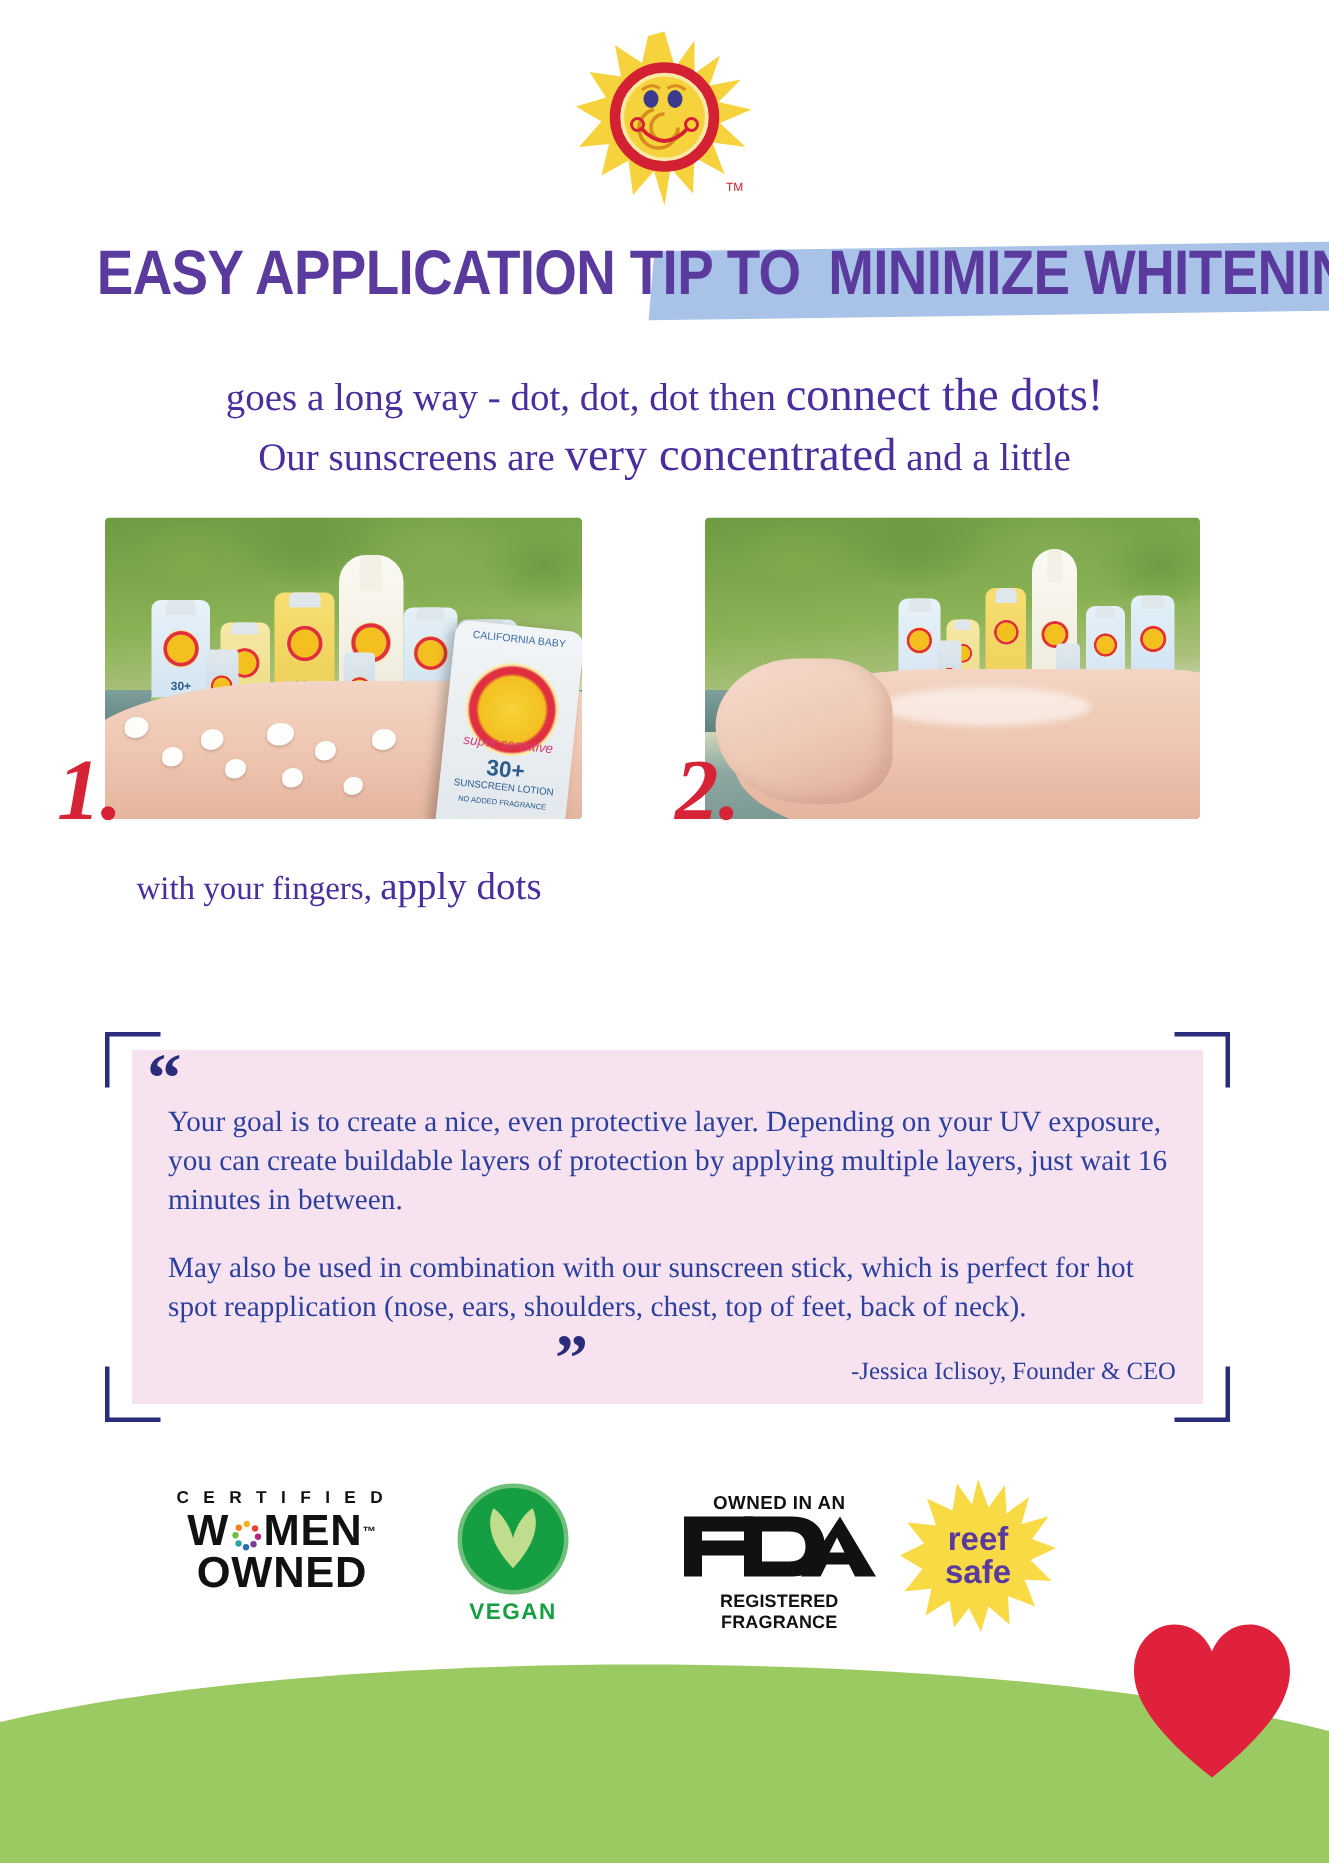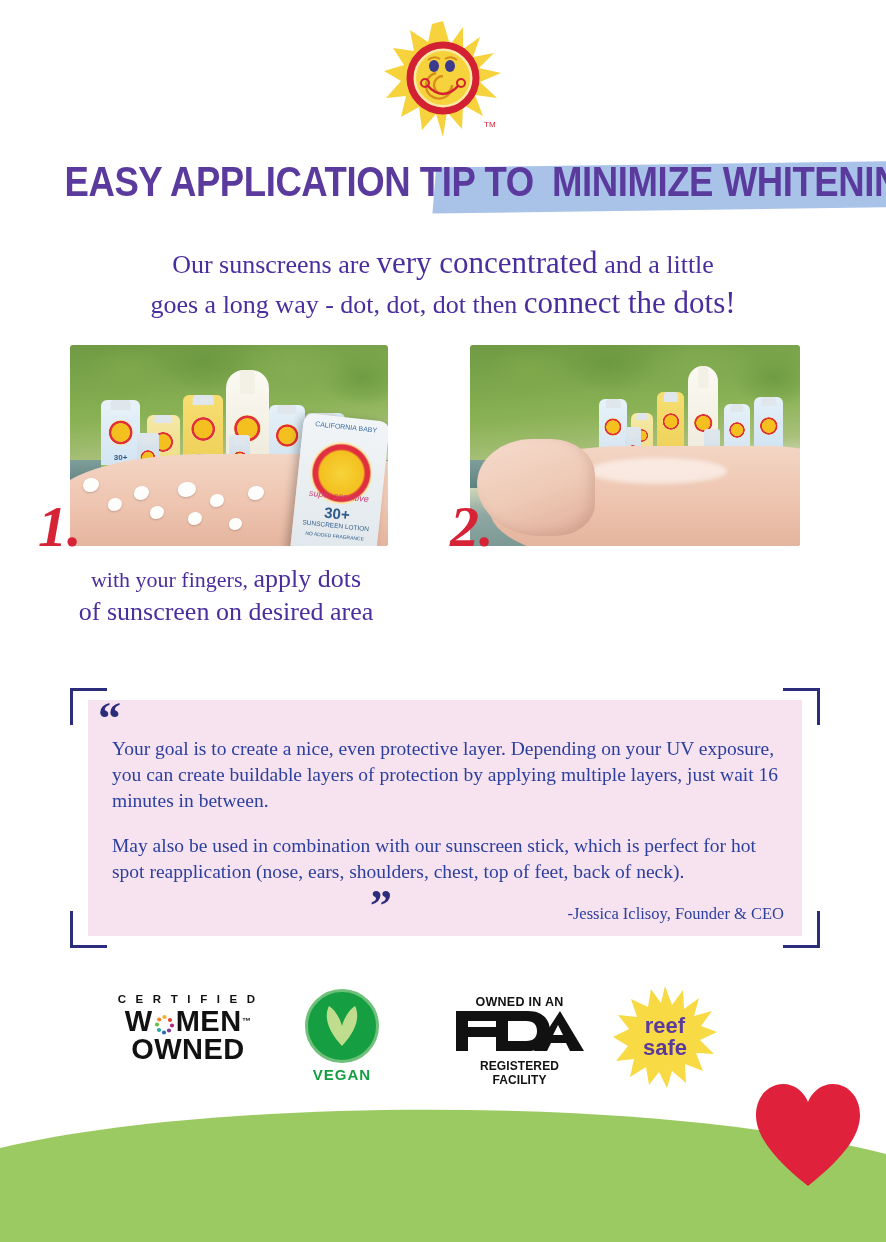--- a/index.html
+++ b/index.html
@@ -196,20 +196,21 @@
   }
   .stepnum-1 { left: 38px; top: 498px; }
   .stepnum-2 { left: 450px; top: 498px; }
 
   
   .caption {
     position: absolute;
     color: #4B2E9E;
     text-align: center;
     line-height: 1.26;
+    margin-top: 12px;
   }
   .cap-1 { left: 26px; top: 563px; width: 400px; }
   .cap-2 { left: 440px; top: 563px; width: 400px; }
   .cap-line { display: block; white-space: nowrap; }
   .cap-sm { font-size: 22px; }
   .cap-lg { font-size: 26px; }
 
   
   .quote-zone { position: absolute; left: 70px; top: 688px; width: 750px; height: 260px; }
   .quote-box {
@@ -294,21 +295,21 @@
   }
 
   .b-fda { left: 452px; top: 10px; width: 135px; }
   .fda-top, .fda-bot {
     font-family: "Liberation Sans", sans-serif;
     font-weight: bold; color: #111;
   }
   .fda-top { font-size: 12.5px; letter-spacing: .3px; }
   .fda-bot { font-size: 12px; letter-spacing: .1px; margin-top: 2px; }
 
-  .b-reef { left: 613px; top: 0px; width: 104px; height: 104px; }
+  .b-reef { left: 600px; top: 0px; width: 104px; height: 104px; }
   .reef-text {
     position: absolute; left: 0; right: 0; top: 50%;
     transform: translateY(-50%);
     font-family: "Liberation Sans", sans-serif;
     font-weight: bold; font-size: 22px;
     color: #5B3A9E; line-height: 1.0;
   }
 
   
   .footer { position: absolute; left: 0; bottom: 0; width: 886px; height: 160px; }
@@ -339,24 +340,24 @@
 
 <div class="heading">
   <span class="heading-inner">
     <span class="hl-brush"></span>
     <span class="heading-t1">EASY APPLICATION TIP TO </span><span class="heading-t2">MINIMIZE WHITENING</span>
   </span>
 </div>
 
 <div class="subtitle">
   <span class="sub-line">
-    <span class="sub-sm">Our sunscreens are </span><span class="sub-lg">very concentrated</span><span class="sub-sm"> and a little</span>
+    <span class="sub-sm">goes a long way - dot, dot, dot then </span><span class="sub-lg">connect the dots!</span>
   </span>
   <span class="sub-line">
-    <span class="sub-sm">goes a long way - dot, dot, dot then </span><span class="sub-lg">connect the dots!</span>
+    <span class="sub-sm">Our sunscreens are </span><span class="sub-lg">very concentrated</span><span class="sub-sm"> and a little</span>
   </span>
 </div>
 
 <div class="photo photo-1">
   <div class="scene"></div>
   <div class="counter"></div>
   <div class="bottles">
     <div class="bottle" style="left:8%;  width:13%; height:62%; background:linear-gradient(180deg,#e8f2f9,#cfe2f0);">
         <span class="cap"></span>
         <span class="sun"></span>
@@ -472,21 +473,20 @@
   <div class="p2-hand"></div>
 </div>
 
 <div class="stepnum stepnum-1">1.</div>
 <div class="stepnum stepnum-2">2.</div>
 
 <div class="caption cap-1">
   <span class="cap-line">
     <span class="cap-sm">with your fingers, </span><span class="cap-lg">apply dots</span>
   </span>
-  <span class="cap-line cap-lg">of sunscreen on desired area</span>
 </div>
 
 <div class="caption cap-2">
 </div>
 
 <div class="quote-zone">
   <div class="quote-box"></div>
   <span class="br br-tl"></span>
   <span class="br br-tr"></span>
   <span class="br br-bl"></span>
@@ -539,21 +539,21 @@
 
   <div class="badge b-fda">
     <div class="fda-top">OWNED IN AN</div>
     <div>
       <svg width="135" height="44" viewBox="0 0 135 44" aria-hidden="true">
         <path d="M4 2 H50 V12 H16 V18 H44 V28 H16 V42 H4 Z" fill="#111"></path>
         <path d="M44 2 H76 C92 2 98 12 98 22 C98 32 92 42 76 42 H44 Z M56 12 V32 H74 C82 32 85 28 85 22 C85 16 82 12 74 12 Z" fill="#111"></path>
         <path d="M108 2 L132 42 H118 L114 34 H99 L95 42 H82 Z M106 16 L101 26 H111 Z" fill="#111"></path>
       </svg>
     </div>
-    <div class="fda-bot">REGISTERED FACILITY</div>
+    <div class="fda-bot">REGISTERED FRAGRANCE</div>
   </div>
 
   <div class="badge b-reef">
     <svg width="104" height="104" viewBox="0 0 104 104" style="position:absolute;left:0;top:0;" aria-hidden="true">
       <polygon fill="#F8DA45" points="52,1 59,20 70,5 71,24 86,13 81,31 99,26 88,41 104,47 87,55 101,69 83,68 90,86 72,79 73,98 59,86 54,103 46,87 36,100 33,82 17,92 21,74 3,76 15,61 0,52 16,44 5,30 24,32 18,14 35,22 38,4 48,18"></polygon>
     </svg>
     <div class="reef-text">
       <div>reef</div>
       <div>safe</div>
     </div>

